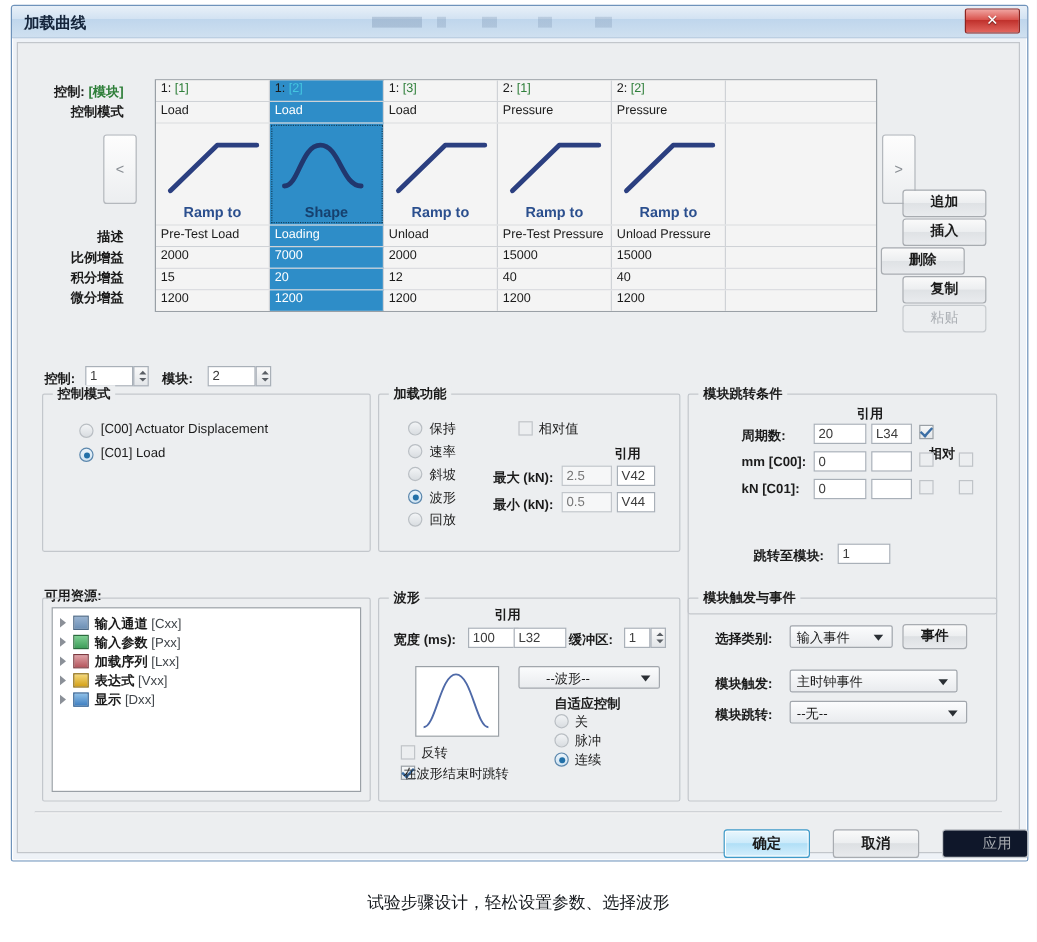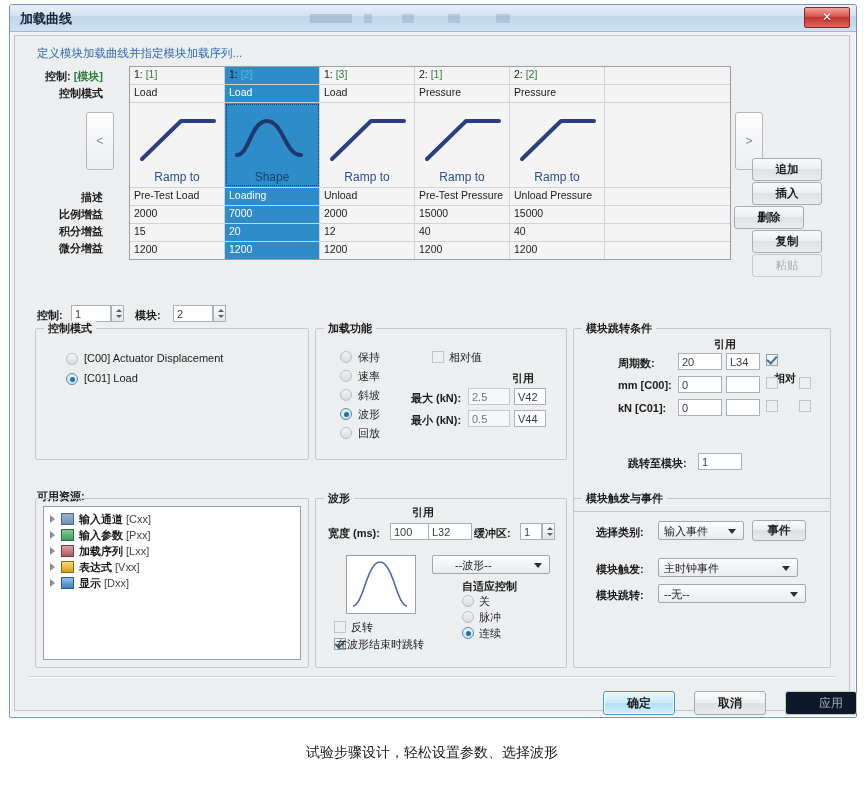--- a/index.html
+++ b/index.html
@@ -74,21 +74,21 @@
   .gcell.hdr.sel .br{color:#44c6e0;}
   .thumb{
     width:95px;flex:0 0 95px;border-right:1px solid #cfd2d6;background:#f4f4f4;
     position:relative;box-sizing:border-box;
   }
   .thumb.last{flex:1 1 auto;width:auto;border-right:none;}
   .thumb.sel{background:#2e8dc8;outline:1px dotted #12425f;outline-offset:-2px;}
   .thumb svg{position:absolute;left:4px;top:4px;}
   .thumb .cap{
     position:absolute;bottom:3px;left:0;width:100%;text-align:center;
-    font-size:12px;color:#2b4f8e;
+    font-size:12px;color:#2b4f8e;font-weight:bold;
   }
   .thumb.sel .cap{color:#16406e;}
   
   .arrowbtn{
     position:absolute;width:26px;height:56px;
     background:linear-gradient(to bottom,#fdfdfd,#eceef0);
     border:1px solid #b4b8bd;border-radius:3px;
     font-size:12px;color:#8a8f95;text-align:center;line-height:56px;
   }
   
@@ -201,21 +201,20 @@
 <div class="window">
 
   <div class="titlebar">
     <div class="title-text">加载曲线</div>
     <div class="ghost"></div>
     <div class="close-btn">✕</div>
   </div>
 
   <div class="client">
 
-    <div class="subtitle">定义模块加载曲线并指定模块加载序列...</div>
 
     <div class="seq">
 
       <div class="rowlabel" style="left:-22px;top:3px;">
         <span>控制:</span>
         <span class="lbl-brk">[模块]</span>
       </div>
       <div class="rowlabel" style="left:-22px;top:20px;">控制模式</div>
       <div class="rowlabel" style="left:-22px;top:124px;">描述</div>
       <div class="rowlabel" style="left:-22px;top:141px;">比例增益</div>

